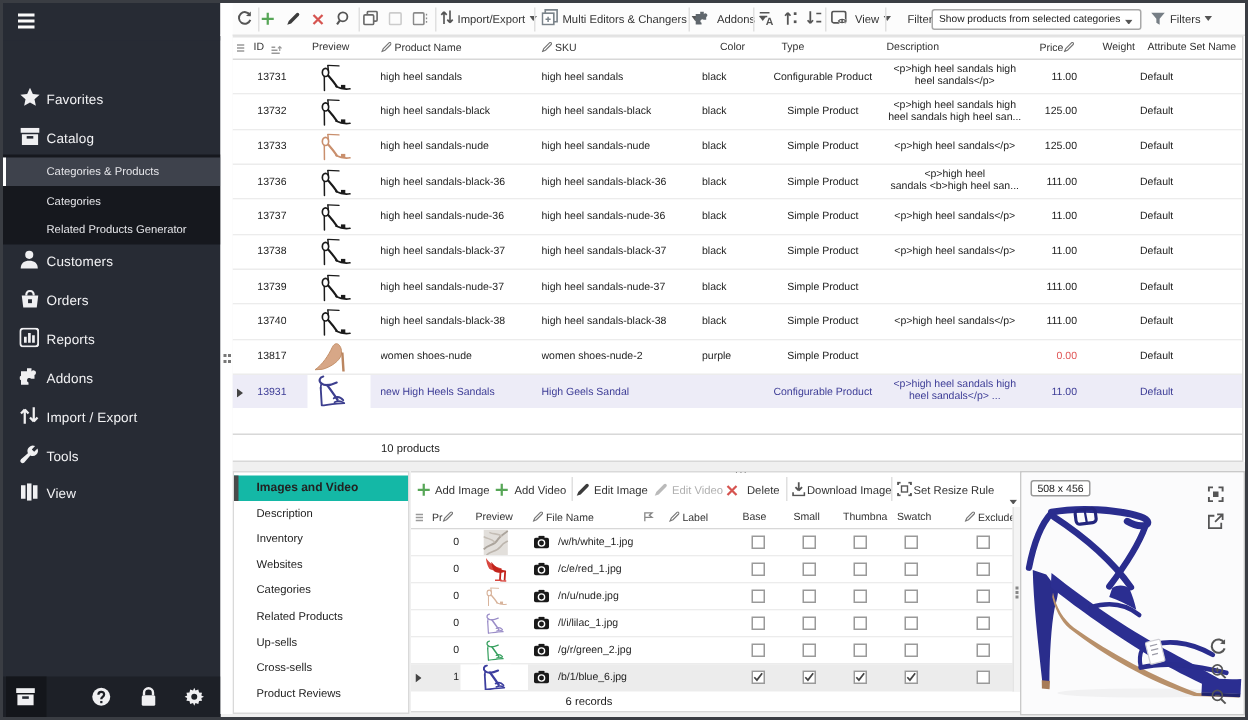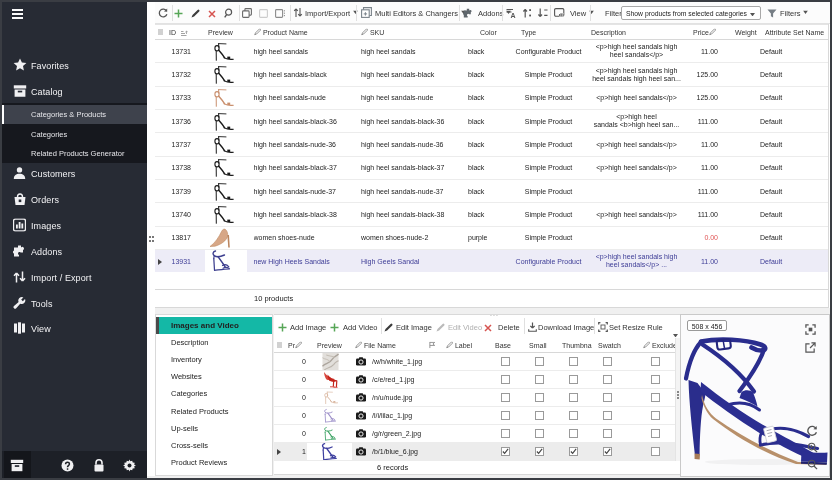--- a/index.html
+++ b/index.html
@@ -89,21 +89,21 @@
         </svg></span>
       <span class="tx">Orders</span>
     </div>
     <div class="item" style="top:211px;height:26px">
       <span class="ic"><svg width="13" height="13" viewBox="0 0 13 13" style="">
           <rect x="0.5" y="0.5" width="12" height="12" rx="2" fill="none" stroke="#f0f0f2" stroke-width="1.4"></rect>
           <rect x="3" y="6" width="1.8" height="4" fill="#f0f0f2"></rect>
           <rect x="5.7" y="3.5" width="1.8" height="6.5" fill="#f0f0f2"></rect>
           <rect x="8.4" y="5" width="1.8" height="5" fill="#f0f0f2"></rect>
         </svg></span>
-      <span class="tx">Images</span>
+      <span class="tx">Reports</span>
     </div>
     <div class="item" style="top:237px;height:26px">
       <span class="ic"><svg width="14" height="13" viewBox="0 0 14 13" style="">
           <path d="M5 1 h3 v2.2 a1.6 1.6 0 0 1 3 0.8 a1.6 1.6 0 0 1 -1 1.5 V8 h-2.2 a1.6 1.6 0 0 0 -2.8 1 a1.6 1.6 0 0 0 1 1.5 V12 H1 V9 a1.6 1.6 0 0 1 0 -3 V3 h4 Z" fill="#f0f0f2"></path>
         </svg></span>
       <span class="tx">Addons</span>
     </div>
     <div class="item" style="top:262.5px;height:26px">
       <span class="ic"><svg width="13" height="13" viewBox="0 0 13 13" style="">
           <path d="M3.5 12 V3 M3.5 2.5 L1 5.2 M3.5 2.5 L6 5.2" stroke="#f0f0f2" stroke-width="1.5" fill="none"></path>

